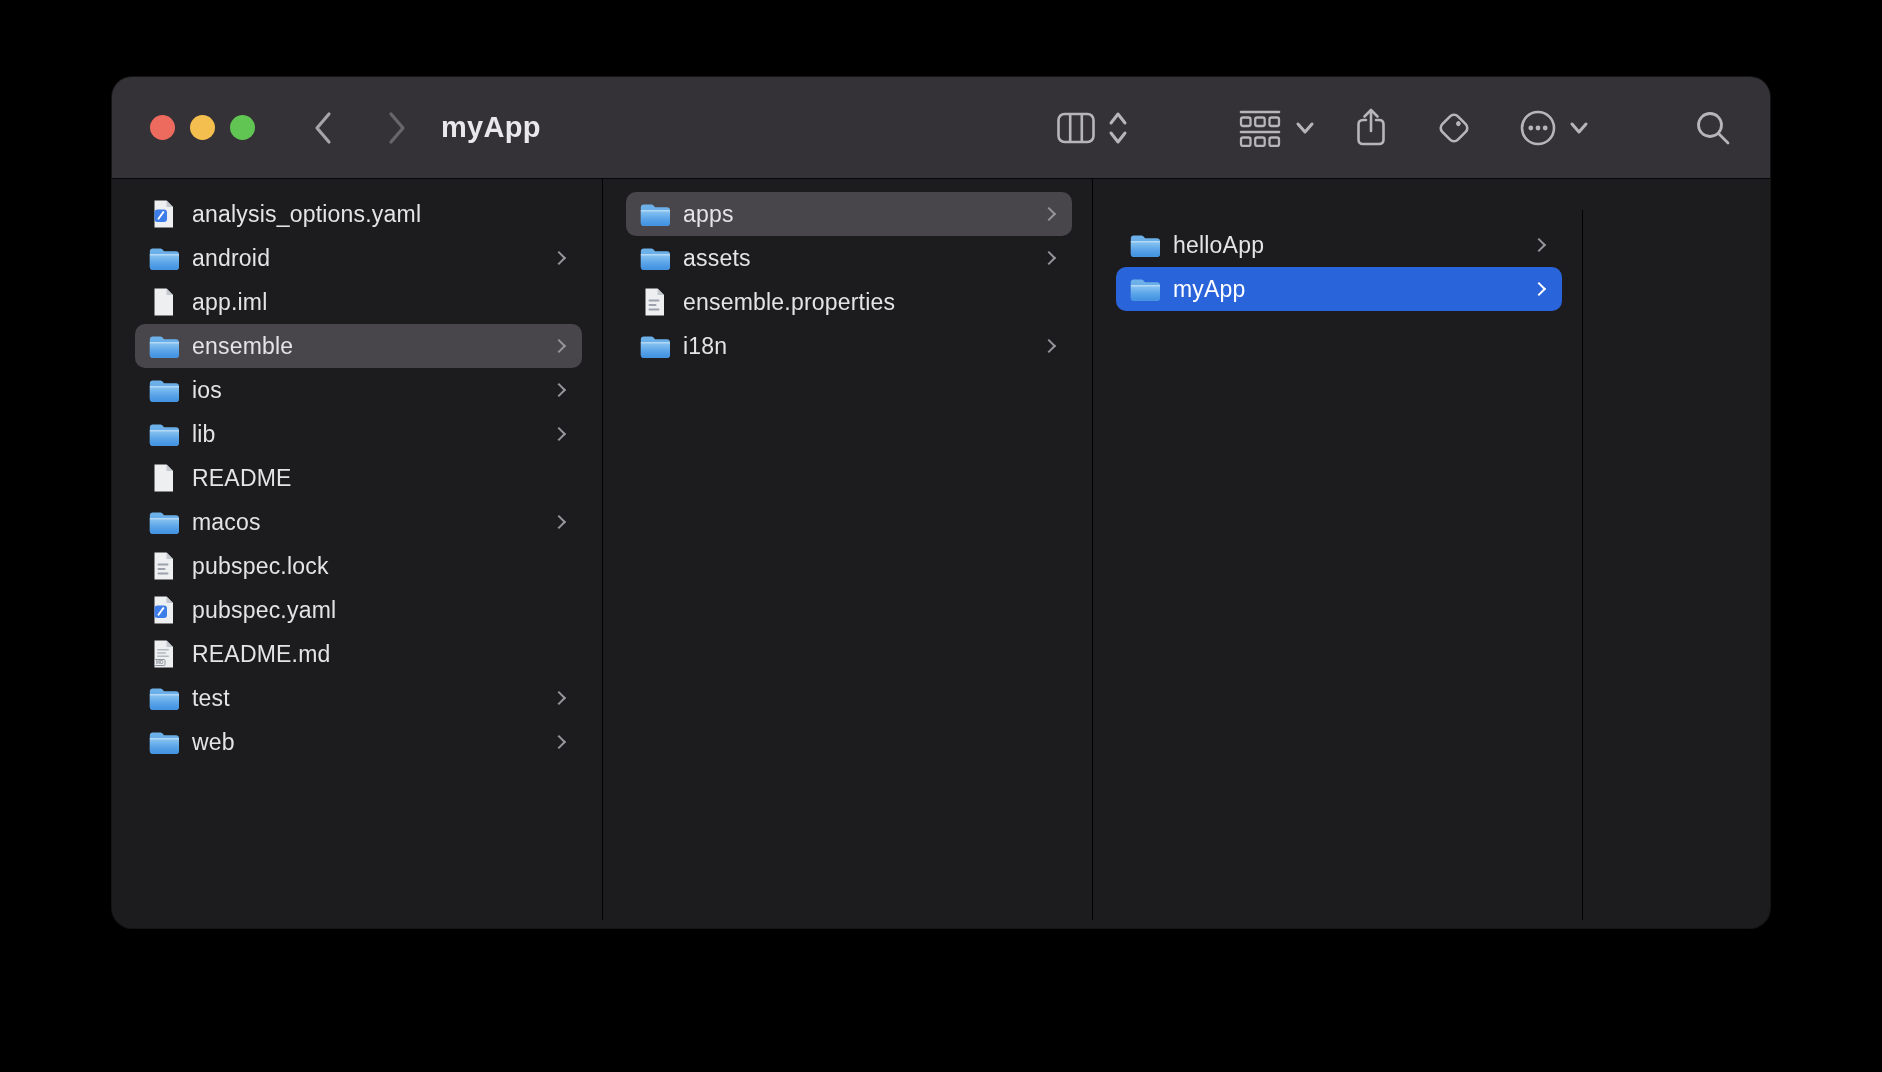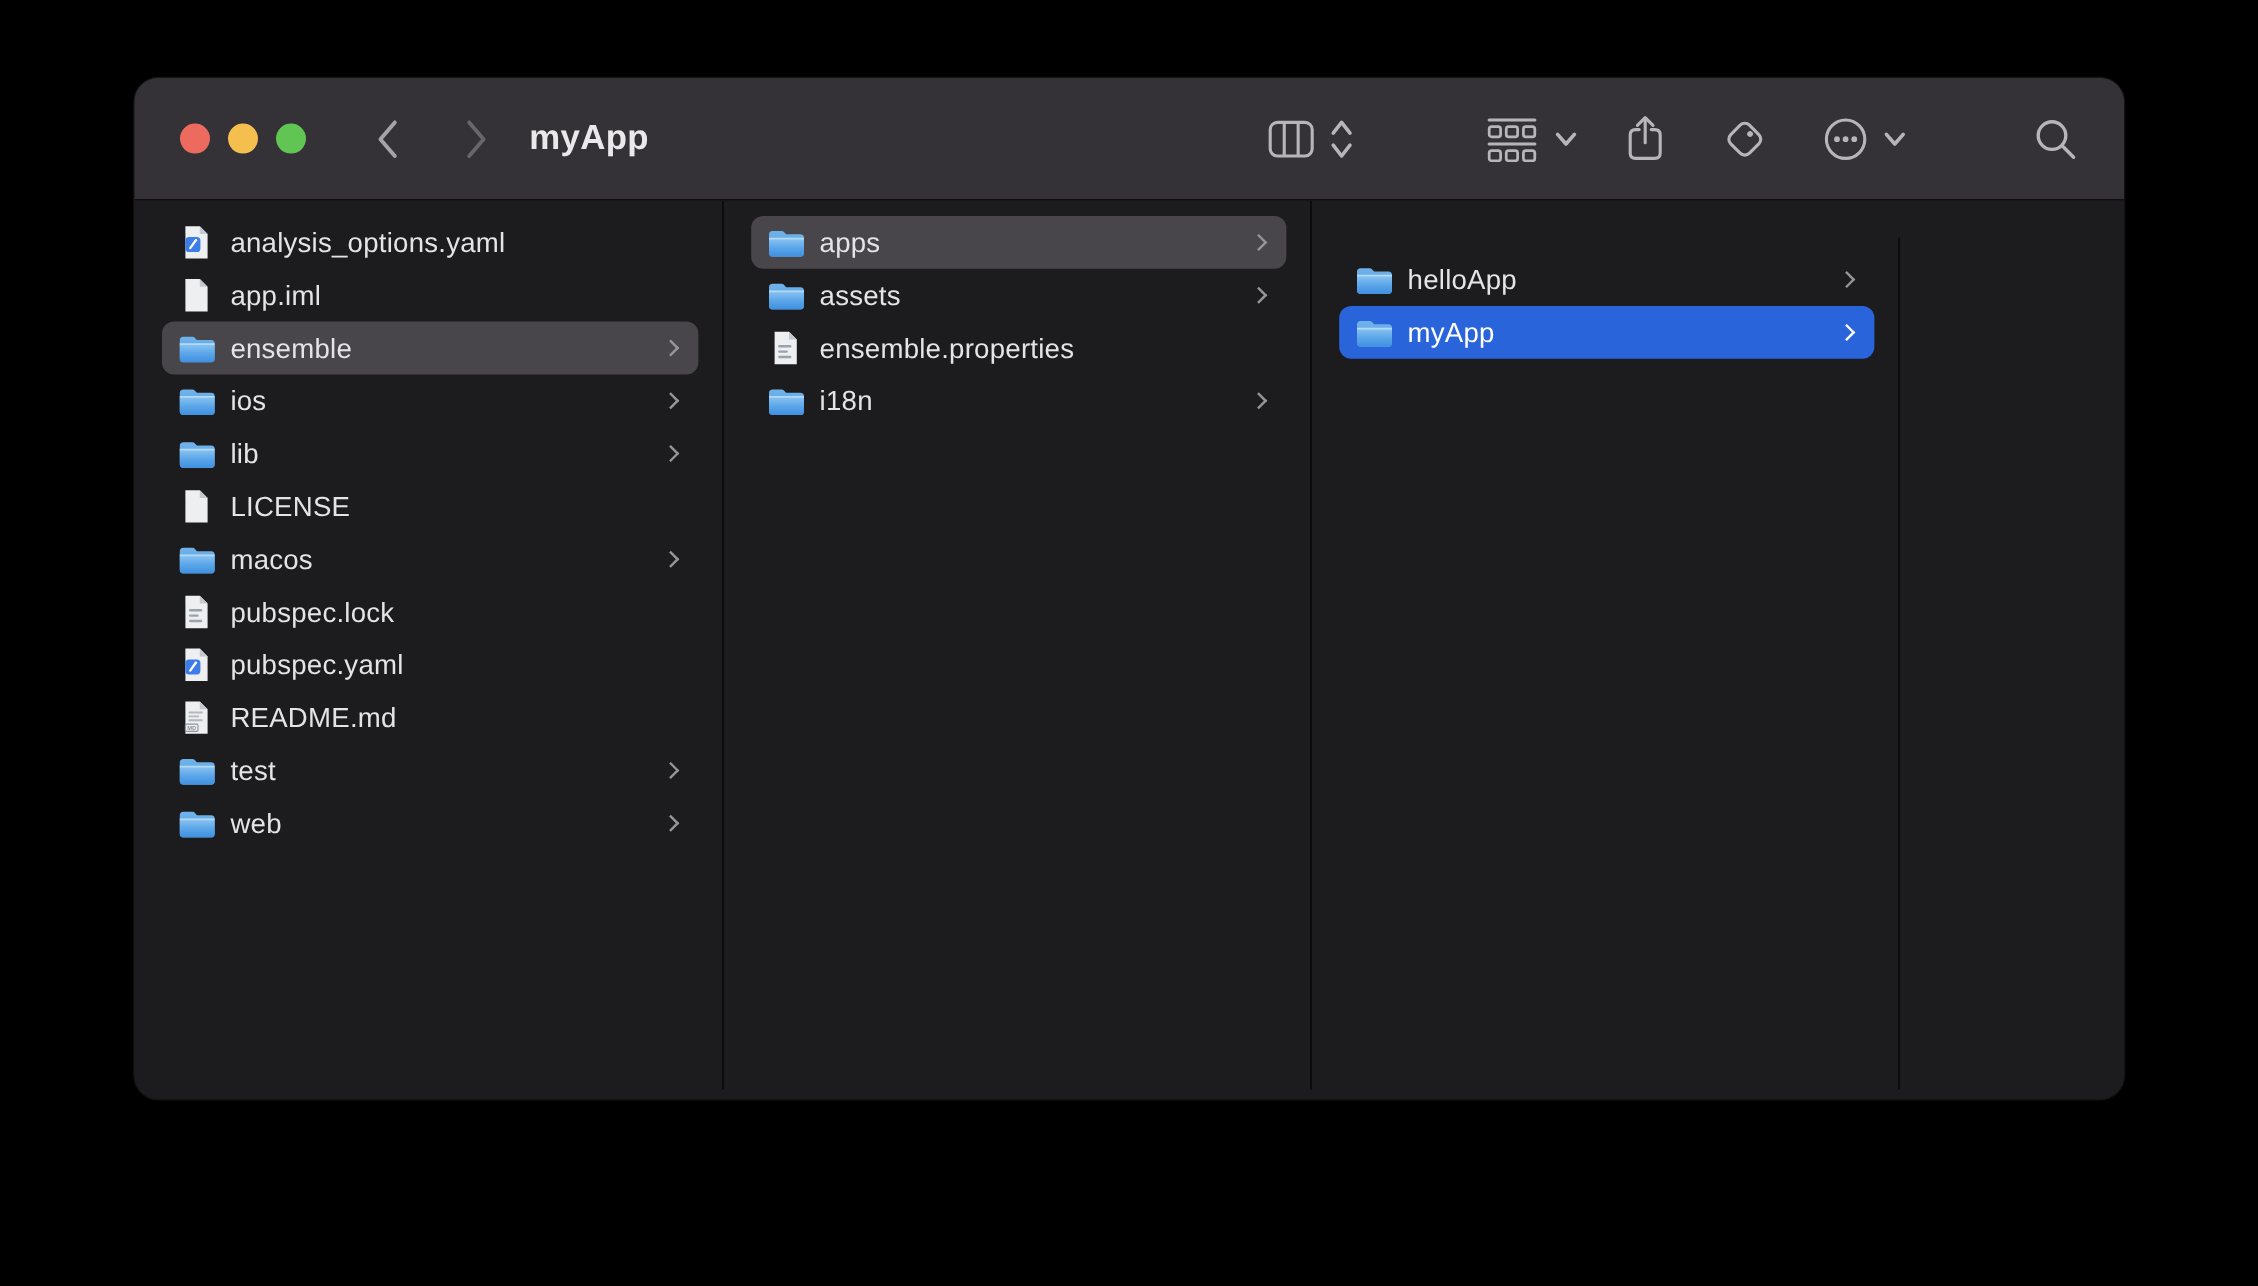--- a/index.html
+++ b/index.html
@@ -1,20 +1,20 @@
 <!DOCTYPE html>
 <html><head>
 <meta charset="utf-8">
 <style>
   * { margin:0; padding:0; box-sizing:border-box; }
   html,body { width:1882px; height:1072px; background:#000; overflow:hidden;
               font-family:"Liberation Sans","DejaVu Sans",sans-serif; }
 
   .window {
-    position:absolute; left:112px; top:65px; width:1658px; height:851px;
+    position:absolute; left:112px; top:77px; width:1658px; height:851px;
     background:#1c1b1d; border-radius:20px; overflow:hidden;
     box-shadow:0 0 0 1px rgba(255,255,255,0.08), 0 30px 80px rgba(0,0,0,0.85);
   }
 
   
   .toolbar {
     height:102px; background:#343237; border-bottom:1px solid #070608;
     display:flex; align-items:center; position:relative;
   }
   .traffic { display:flex; gap:15px; margin-left:38px; }
@@ -177,20 +177,31 @@
               <path d="M15 1.5 L21.5 8 h-6.5 z" fill="#c3c9cf"></path>
               <rect x="3" y="10.5" width="12.5" height="12.5" rx="3" fill="#3d7de9"></rect>
               <line x1="7" y1="19.8" x2="11.5" y2="13.5" stroke="#fff" stroke-width="1.9" stroke-linecap="round"></line>
               <circle cx="11.8" cy="13.2" r="1" fill="#fff"></circle>
             </svg>
           </span>
     <span class="item-label">analysis_options.yaml</span>
     <span class="row-chevron chev-hidden"></span>
   </div>
 
+  <div class="row">
+    <span class="item-icon">
+            <svg width="31" height="27" viewBox="0 0 34 29">
+              <path d="M2 7 q0-3.4 3.4-3.4 h8 q1.5 0 2.5 1.1 l1.7 1.9 h13 q3.4 0 3.4 3.4 v13.6 q0 3.4-3.4 3.4 h-25.2 q-3.4 0-3.4-3.4 z" fill="url(#folderTabGrad)"></path>
+              <path d="M2 9.6 h32 v13.9 q0 3.4-3.4 3.4 h-25.2 q-3.4 0-3.4-3.4 z" fill="url(#folderGrad)"></path>
+              <path d="M2 9.6 h32 v1.6 h-32 z" fill="rgba(255,255,255,0.35)"></path>
+            </svg>
+          </span>
+    <span class="item-label">android</span>
+    <span class="row-chevron"></span>
+  </div>
 
   <div class="row">
     <span class="item-icon">
             <svg width="25" height="30" viewBox="0 0 24 30">
               <path d="M3 1.5 h12 L21.5 8 v20.5 h-18.5 z" fill="#edeff1"></path>
               <path d="M15 1.5 L21.5 8 h-6.5 z" fill="#c3c9cf"></path>
             </svg>
           </span>
     <span class="item-label">app.iml</span>
     <span class="row-chevron chev-hidden"></span>
@@ -233,21 +244,21 @@
     <span class="row-chevron"></span>
   </div>
 
   <div class="row">
     <span class="item-icon">
             <svg width="25" height="30" viewBox="0 0 24 30">
               <path d="M3 1.5 h12 L21.5 8 v20.5 h-18.5 z" fill="#edeff1"></path>
               <path d="M15 1.5 L21.5 8 h-6.5 z" fill="#c3c9cf"></path>
             </svg>
           </span>
-    <span class="item-label">LICENSE</span>
+    <span class="item-label">README</span>
     <span class="row-chevron chev-hidden"></span>
   </div>
 
   <div class="row">
     <span class="item-icon">
             <svg width="31" height="27" viewBox="0 0 34 29">
               <path d="M2 7 q0-3.4 3.4-3.4 h8 q1.5 0 2.5 1.1 l1.7 1.9 h13 q3.4 0 3.4 3.4 v13.6 q0 3.4-3.4 3.4 h-25.2 q-3.4 0-3.4-3.4 z" fill="url(#folderTabGrad)"></path>
               <path d="M2 9.6 h32 v13.9 q0 3.4-3.4 3.4 h-25.2 q-3.4 0-3.4-3.4 z" fill="url(#folderGrad)"></path>
               <path d="M2 9.6 h32 v1.6 h-32 z" fill="rgba(255,255,255,0.35)"></path>
             </svg>

